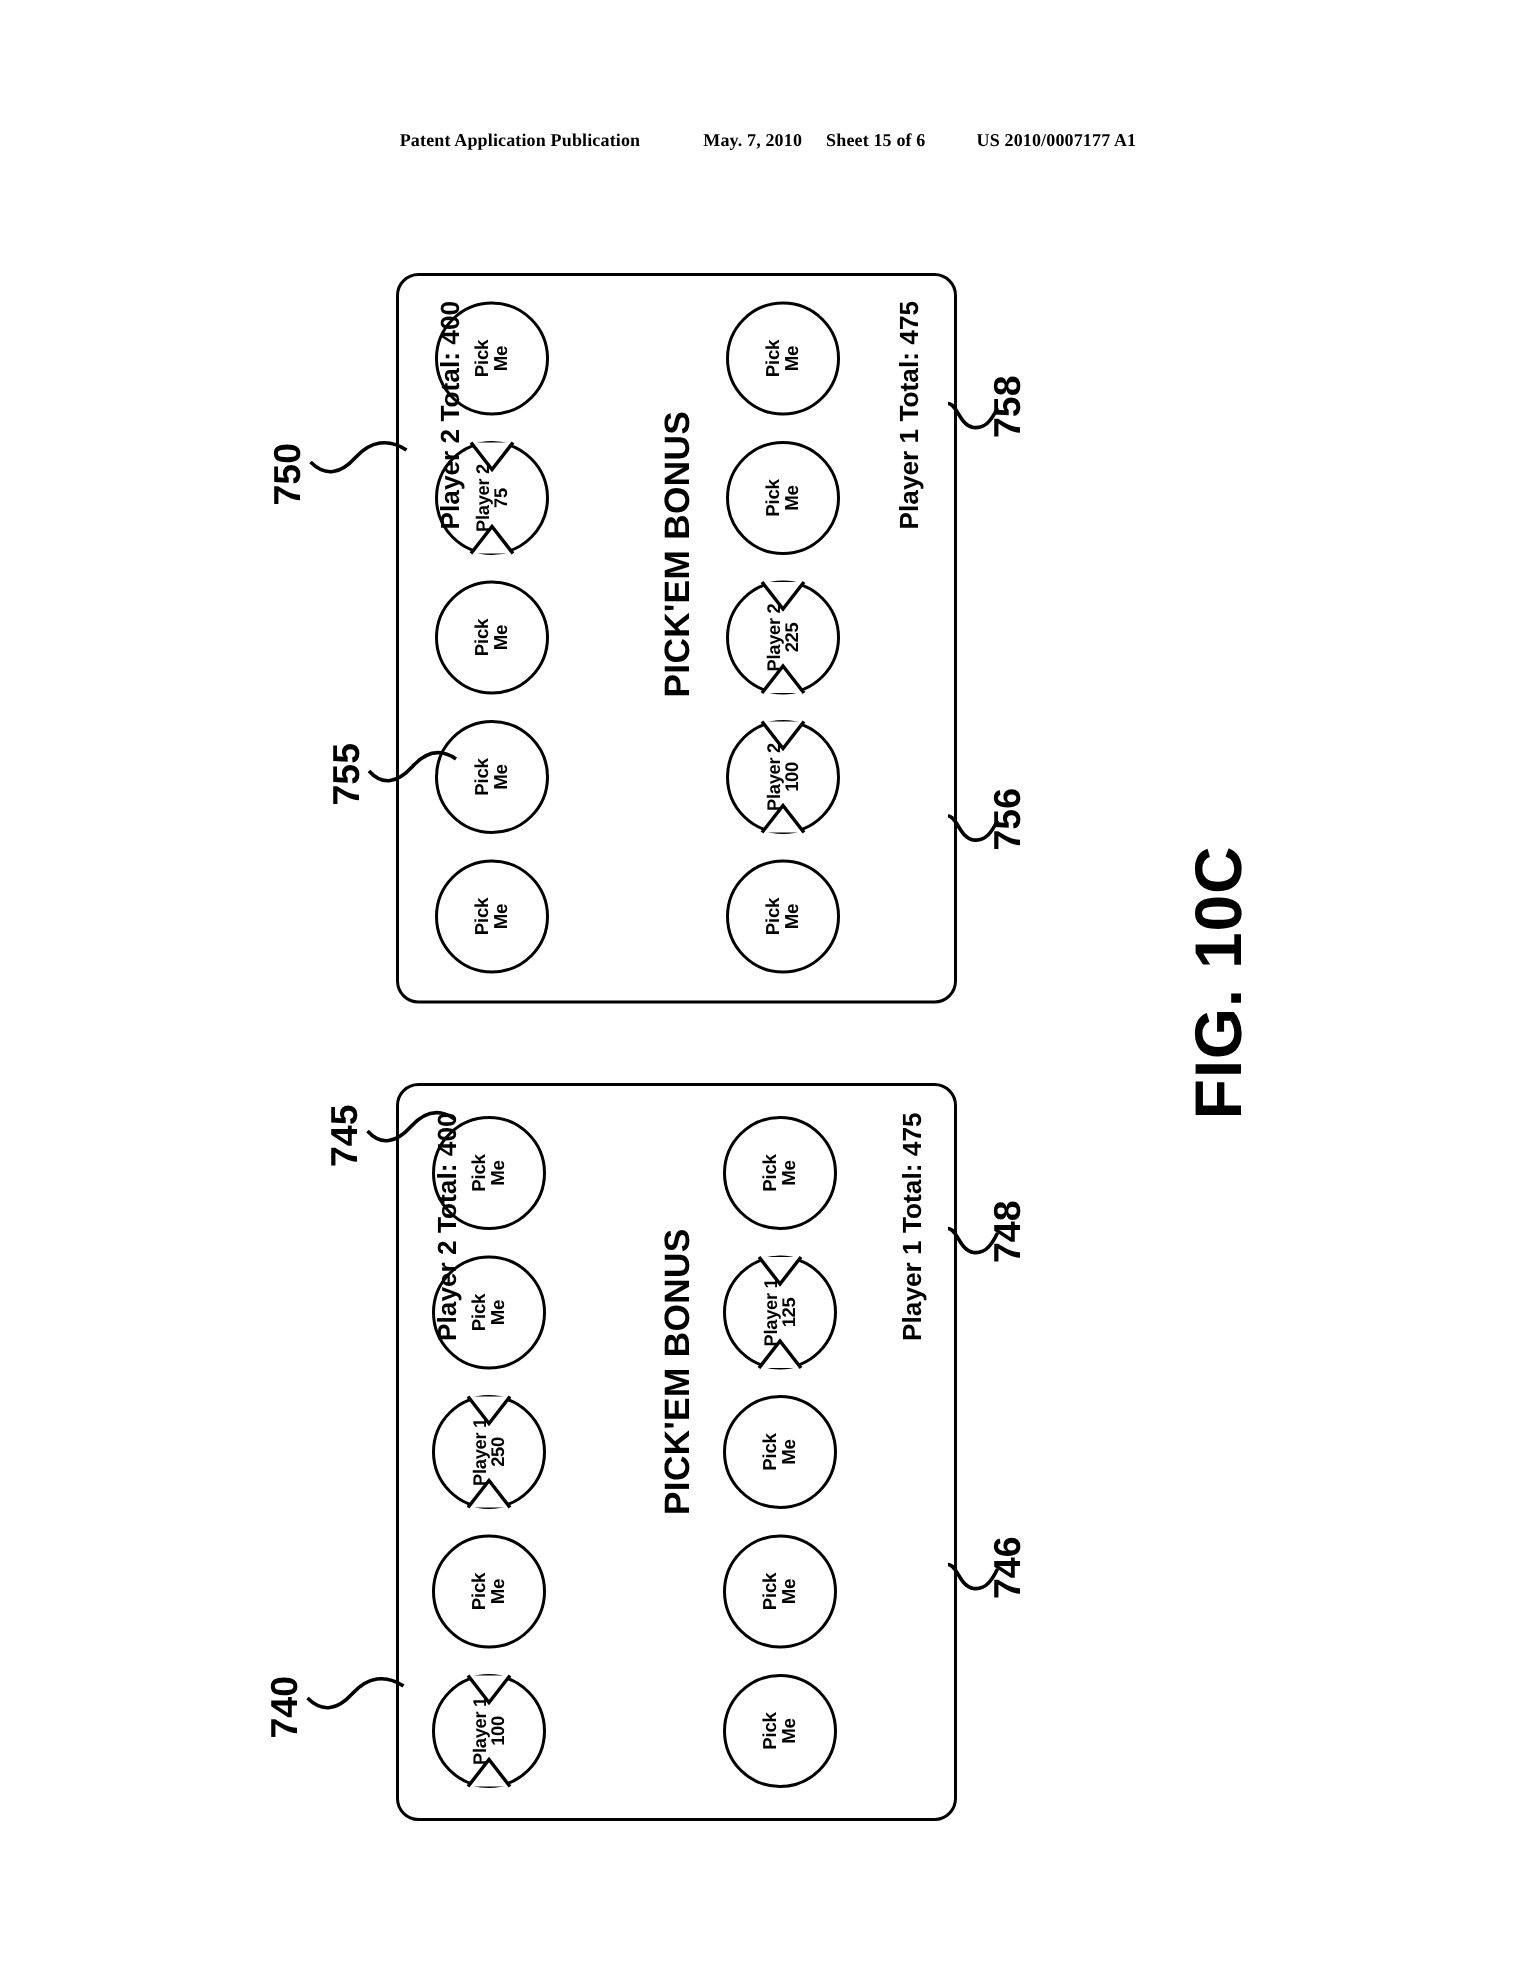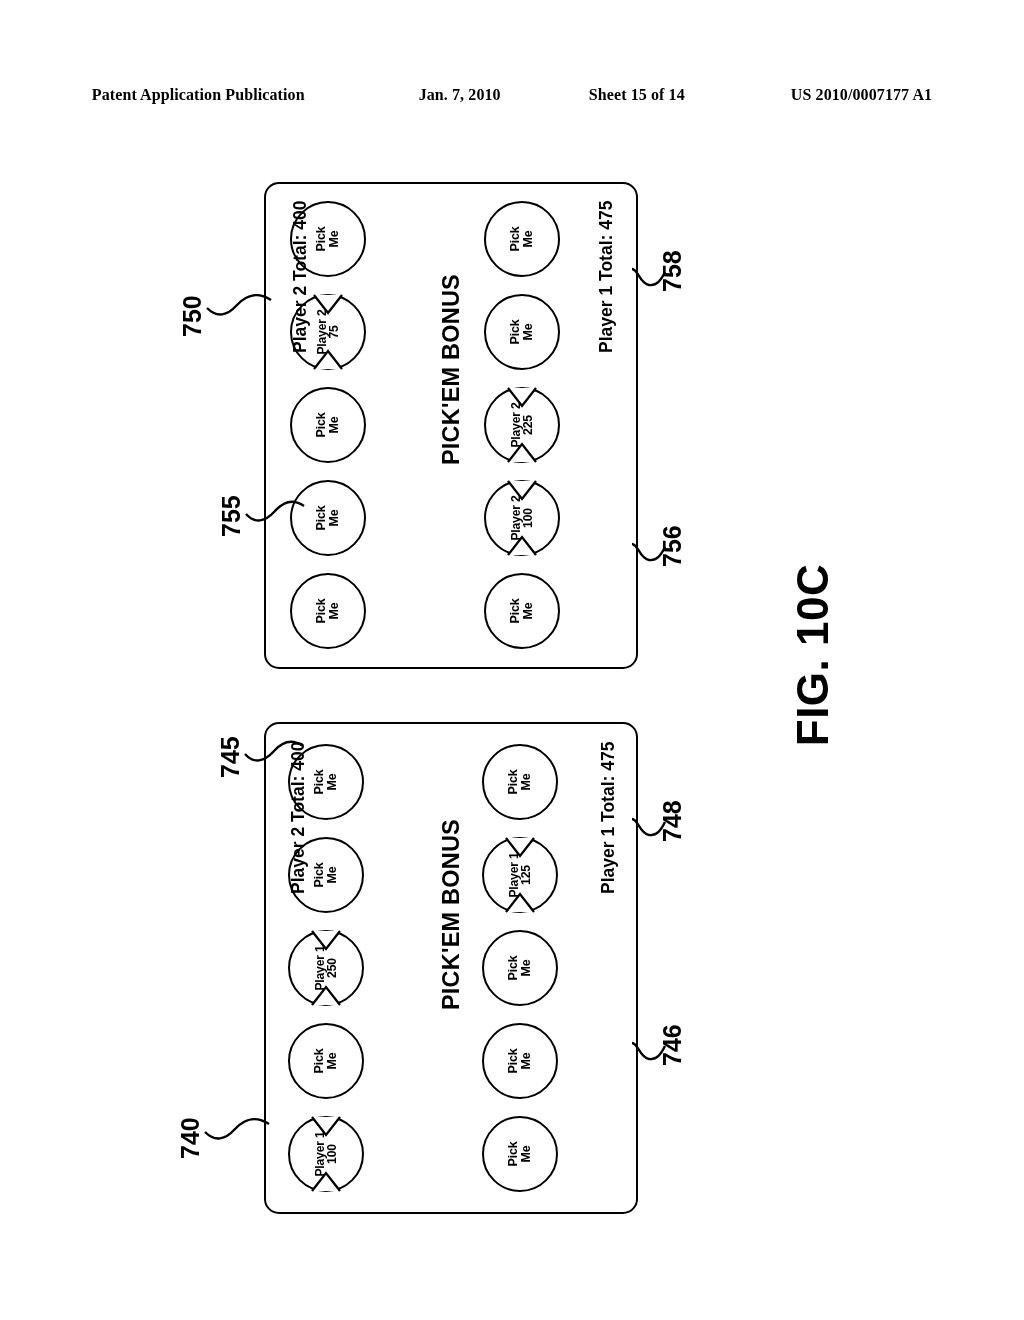--- a/index.html
+++ b/index.html
@@ -8,23 +8,22 @@
     width:1024px;height:1320px;position:relative;overflow:hidden;
     font-family:"Liberation Serif", serif;color:#000;
     -webkit-font-smoothing:antialiased;
   }
 
   
   #page-header{
     position:absolute;left:0;top:86px;width:1024px;
     display:flex;justify-content:center;align-items:center;
     font-family:"Liberation Serif", serif;
-    font-weight:bold;font-size:16px;letter-spacing:.1px;
-    white-space:nowrap;
-    gap:36px;
+    font-weight:bold;font-size:12px;letter-spacing:.1px;
+    white-space:nowrap;
   }
   #page-header .seg{display:inline-block;}
   #page-header .gap-lg{width:42px;display:inline-block;}
   #page-header .gap-sm{width:16px;display:inline-block;}
   #page-header .gap-md{width:34px;display:inline-block;}
 
   
   #figure{position:absolute;left:0;top:0;width:1024px;height:1320px;}
 
   
@@ -107,23 +106,23 @@
     transform:rotate(-90deg);
     white-space:nowrap;
   }
 </style>
 </head>
 <body>
 
 <div id="page-header">
   <span class="seg">Patent Application Publication</span>
   <span class="gap-lg"></span>
-  <span class="seg">Jan. 7, 2010</span>
+  <span class="seg">May. 7, 2010</span>
   <span class="gap-sm"></span>
-  <span class="seg">Sheet 15 of 14</span>
+  <span class="seg">Sheet 15 of 6</span>
   <span class="gap-md"></span>
   <span class="seg">US 2010/0007177 A1</span>
 </div>
 
 <div id="figure">
 
   <div class="panel" id="panel-top">
     <div class="panel-inner" id="inner-top">
         <div class="row" style="top:24px;">
           <div class="cell" style="left:22px;">

